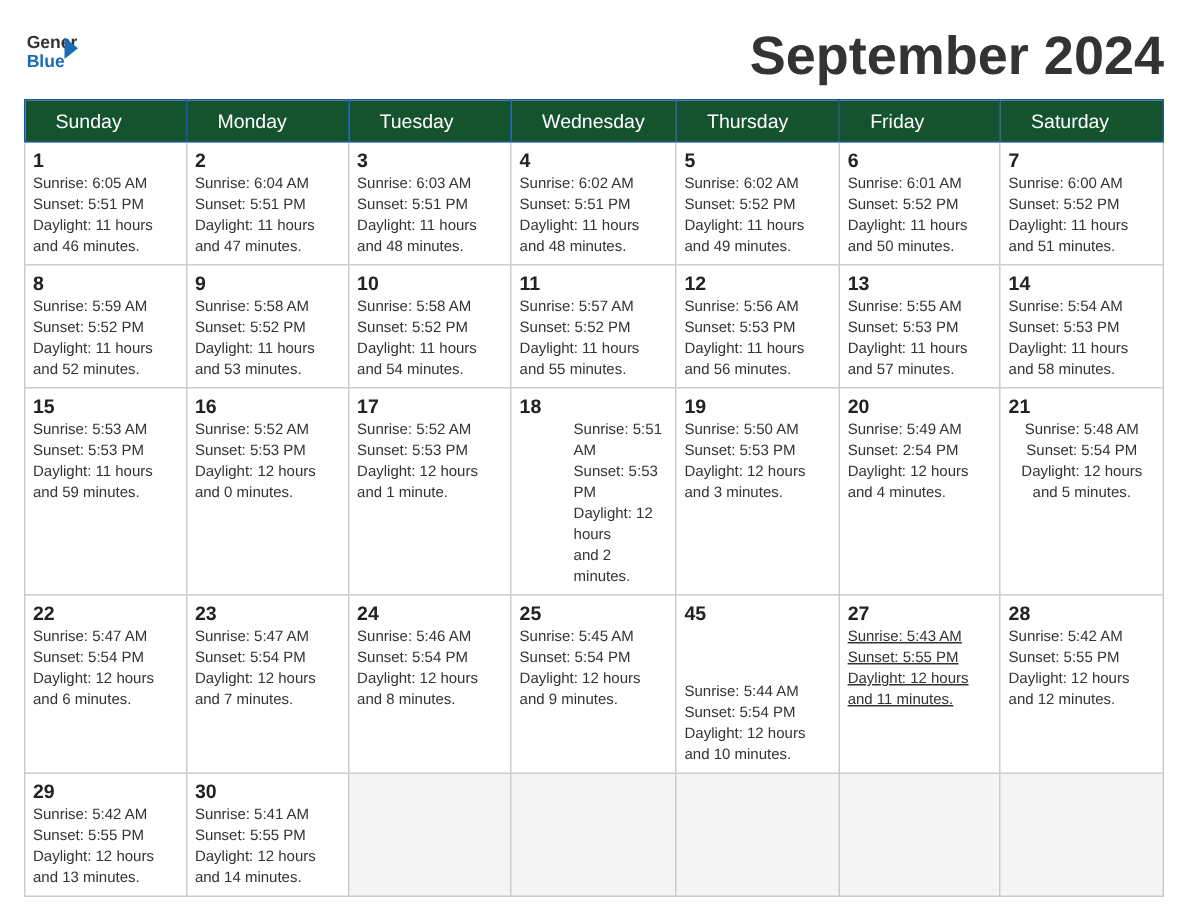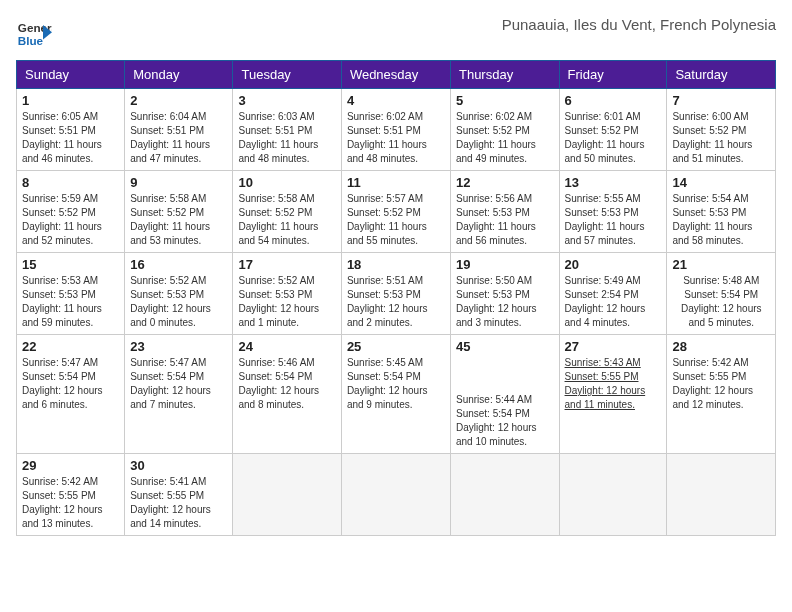--- a/index.html
+++ b/index.html
@@ -36,23 +36,23 @@
     .cal-subtitle {
       font-size: 15px;
       color: #555;
     }
     .calendar {
       width: 100%;
       border-collapse: collapse;
       font-size: 11px;
     }
     .calendar th {
-      background: #4c1d95;
+      background: #14532d;
       color: #fff;
-      padding: 6px 8px;
+      padding: 6px 20px;
       text-align: left;
       font-size: 13px;
       font-weight: normal;
       border: 1px solid #1a5a9a;
     }
     .calendar td {
       border: 1px solid #ccc;
       vertical-align: top;
       padding: 4px 5px;
       height: 80px;
@@ -81,21 +81,21 @@
 
 <div class="header-area">
   <div class="logo">
     <svg class="logo-icon" viewBox="0 0 40 40" xmlns="http://www.w3.org/2000/svg">
       <text x="2" y="18" font-size="13" font-weight="bold" fill="#333" font-family="Arial">General</text>
       <text x="2" y="32" font-size="13" font-weight="bold" fill="#1a6bb5" font-family="Arial">Blue</text>
       <polygon points="30,10 40,18 30,26" fill="#1a6bb5"></polygon>
     </svg>
   </div>
   <div class="title-area">
-    <div class="cal-subtitle">Punaauia, Iles du Vent, French Polynesia</div>
+    <div class="cal-title">September 2024</div>
   </div>
 </div>
 
 <table class="calendar">
   <thead>
     <tr>
     <th>Sunday</th>
         <th>Monday</th>
         <th>Tuesday</th>
         <th>Wednesday</th>
@@ -224,21 +224,21 @@
         </td>
         <td>
           <span class="day-number">17</span>
           <div class="day-detail" style="white-space: pre-line;">Sunrise: 5:52 AM
 Sunset: 5:53 PM
 Daylight: 12 hours
 and 1 minute.</div>
         </td>
         <td>
           <span class="day-number">18</span>
-          <div class="day-detail" style="white-space: pre-line;">Sunrise: 5:51 AM
+          <div class="day-detail" style="white-space: pre-line; margin-left: 36px;">Sunrise: 5:51 AM
 Sunset: 5:53 PM
 Daylight: 12 hours
 and 2 minutes.</div>
         </td>
         <td>
           <span class="day-number">19</span>
           <div class="day-detail" style="white-space: pre-line;">Sunrise: 5:50 AM
 Sunset: 5:53 PM
 Daylight: 12 hours
 and 3 minutes.</div>

